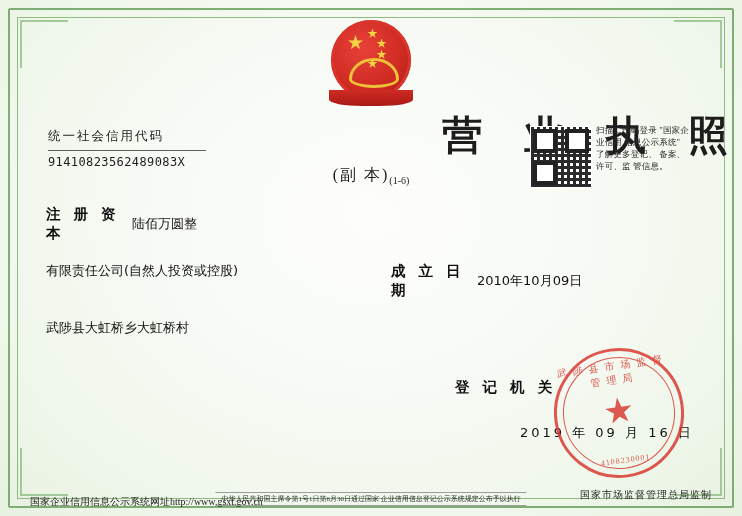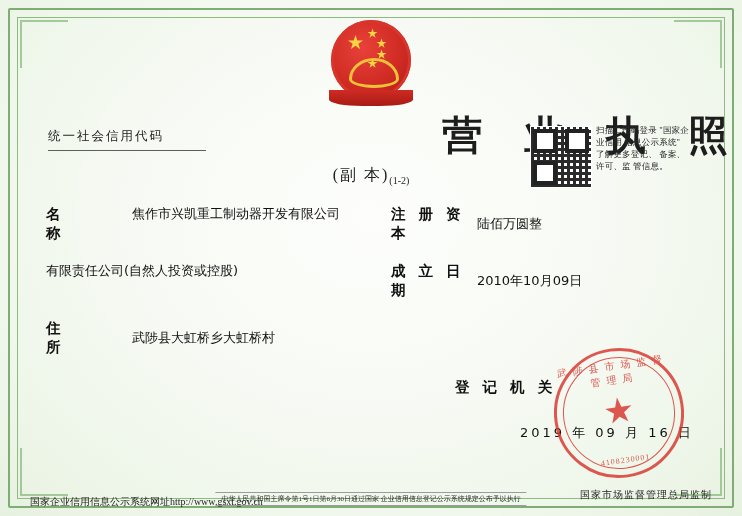--- a/index.html
+++ b/index.html
@@ -202,67 +202,63 @@
       <span class="star" style="left:45px;top:18px;">★</span>
       <span class="star" style="left:45px;top:29px;">★</span>
       <span class="star" style="left:36px;top:38px;">★</span>
     </div>
     <div class="gear"></div>
     <div class="ribbon"></div>
   </div>
 
   <div class="title">营 业 执 照</div>
   <div class="subtitle">
-    <span>(副 本)</span><span class="sub-small">(1-2)</span>
+    <span>(副 本)</span><span class="sub-small">(1-6)</span>
   </div>
 
   <div class="code-block">
     <div class="code-label">统一社会信用代码</div>
     <div class="code-rule"></div>
+    <div class="code-value">91410823562489083X</div>
   </div>
 
   <div class="qr-wrap">
     <div class="qr">
         <div class="qr-eye3"></div>
       </div>
     <div class="qr-text">扫描二维码登录
 "国家企业信用
 信息公示系统"
 了解更多登记、
 备案、许可、监
 管信息。</div>
   </div>
 
   <div class="fields">
 
     <div class="row">
-      <div class="col-left">
-        <div class="label spread-4">名　　称</div>
-        <div class="value">焦作市兴凯重工制动器开发有限公司</div>
-      </div>
       <div class="col-right">
         <div class="label">注 册 资 本</div>
         <div class="value">陆佰万圆整</div>
       </div>
     </div>
 
     <div class="row">
       <div class="col-left">
         <div class="value">有限责任公司(自然人投资或控股)</div>
       </div>
       <div class="col-right">
         <div class="label">成 立 日 期</div>
         <div class="value">2010年10月09日</div>
       </div>
     </div>
 
 
     <div class="row">
       <div class="col-right">
-        <div class="label spread-4">住　　所</div>
         <div class="value">武陟县大虹桥乡大虹桥村</div>
       </div>
     </div>
 
   </div>
 
   <div class="registrar">登 记 机 关</div>
 
   <div class="issue-date">2019 年 09 月 16 日</div>
 

